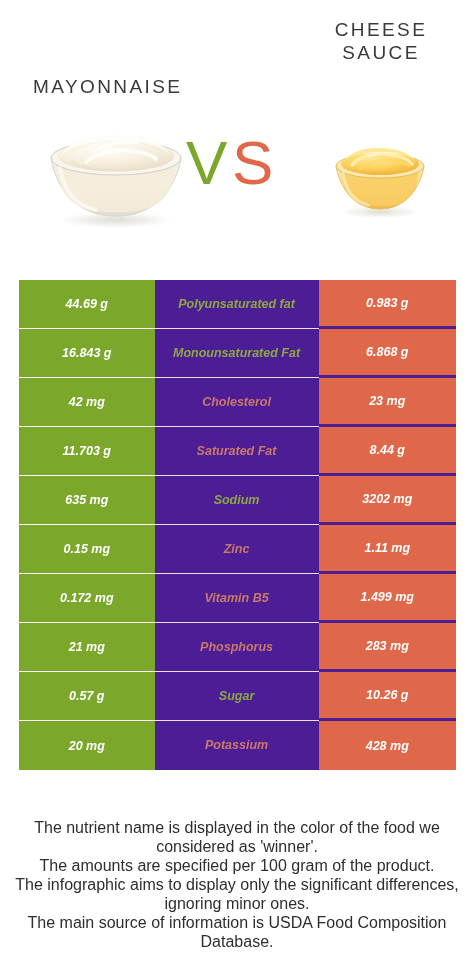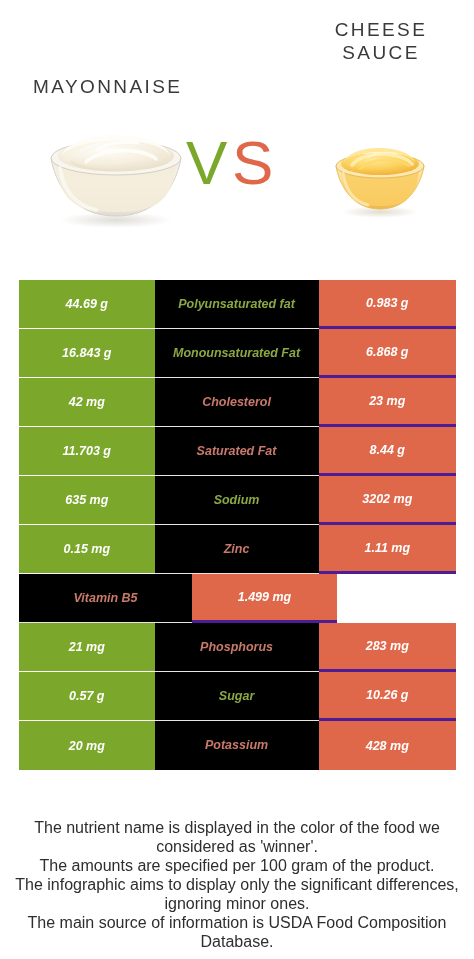--- a/index.html
+++ b/index.html
@@ -81,21 +81,21 @@
     font-style:italic;
   }
   .cell-left {
     width:143px;
     background:#7BA72B;
     color:#ffffff;
     border-bottom:1px solid #ffffff;
   }
   .cell-mid {
     width:173px;
-    background:#000000;
+    background:#4c1d95;
     border-bottom:1px solid #e9e4dd;
   }
   .cell-right {
     width:145px;
     background:#E0684A;
     color:#ffffff;
     border-bottom:3px solid #4c1d95;
   }
   .row:last-child .cell-left,
   .row:last-child .cell-mid,
@@ -254,20 +254,21 @@
         <div class="cell cell-right">3202 mg</div>
       </div>
       <div class="row">
         <div class="cell cell-left">0.15 mg</div>
         <div class="cell cell-mid">
           <span class="nutrient win-right">Zinc</span>
         </div>
         <div class="cell cell-right">1.11 mg</div>
       </div>
       <div class="row">
+        <div class="cell cell-left">0.172 mg</div>
         <div class="cell cell-mid">
           <span class="nutrient win-right">Vitamin B5</span>
         </div>
         <div class="cell cell-right">1.499 mg</div>
       </div>
       <div class="row">
         <div class="cell cell-left">21 mg</div>
         <div class="cell cell-mid">
           <span class="nutrient win-right">Phosphorus</span>
         </div>

